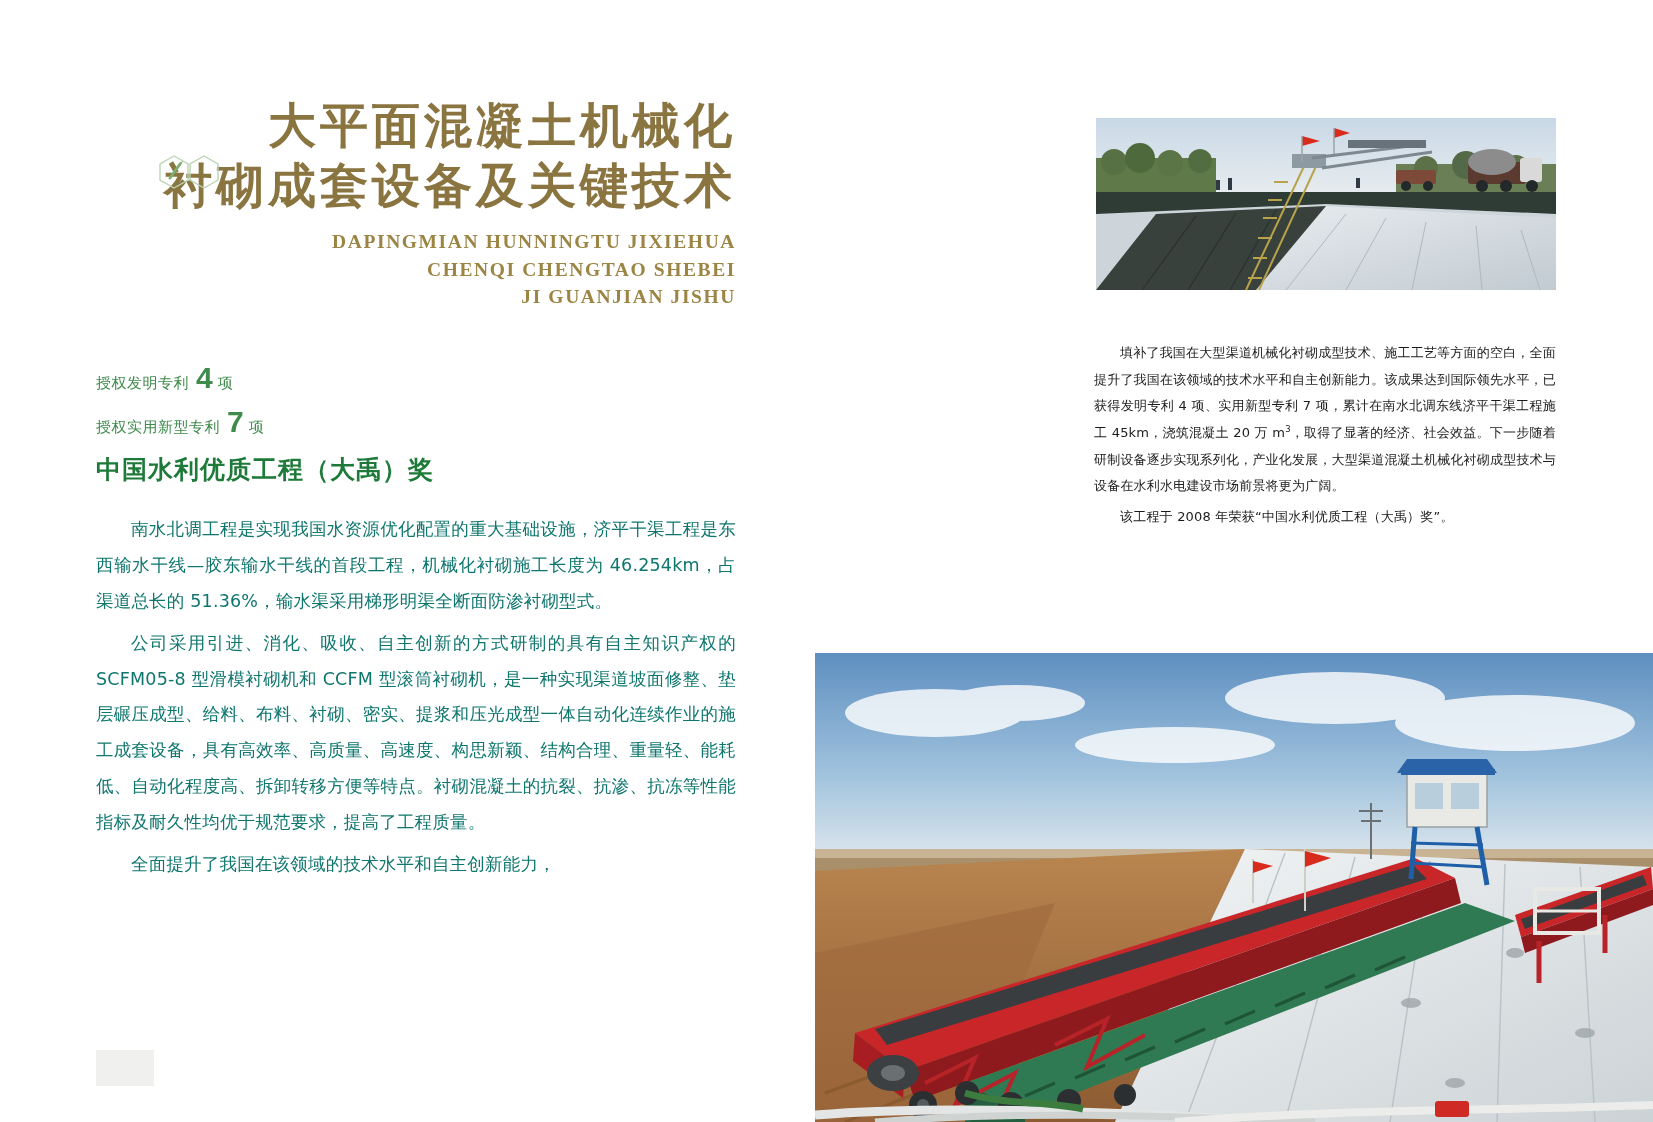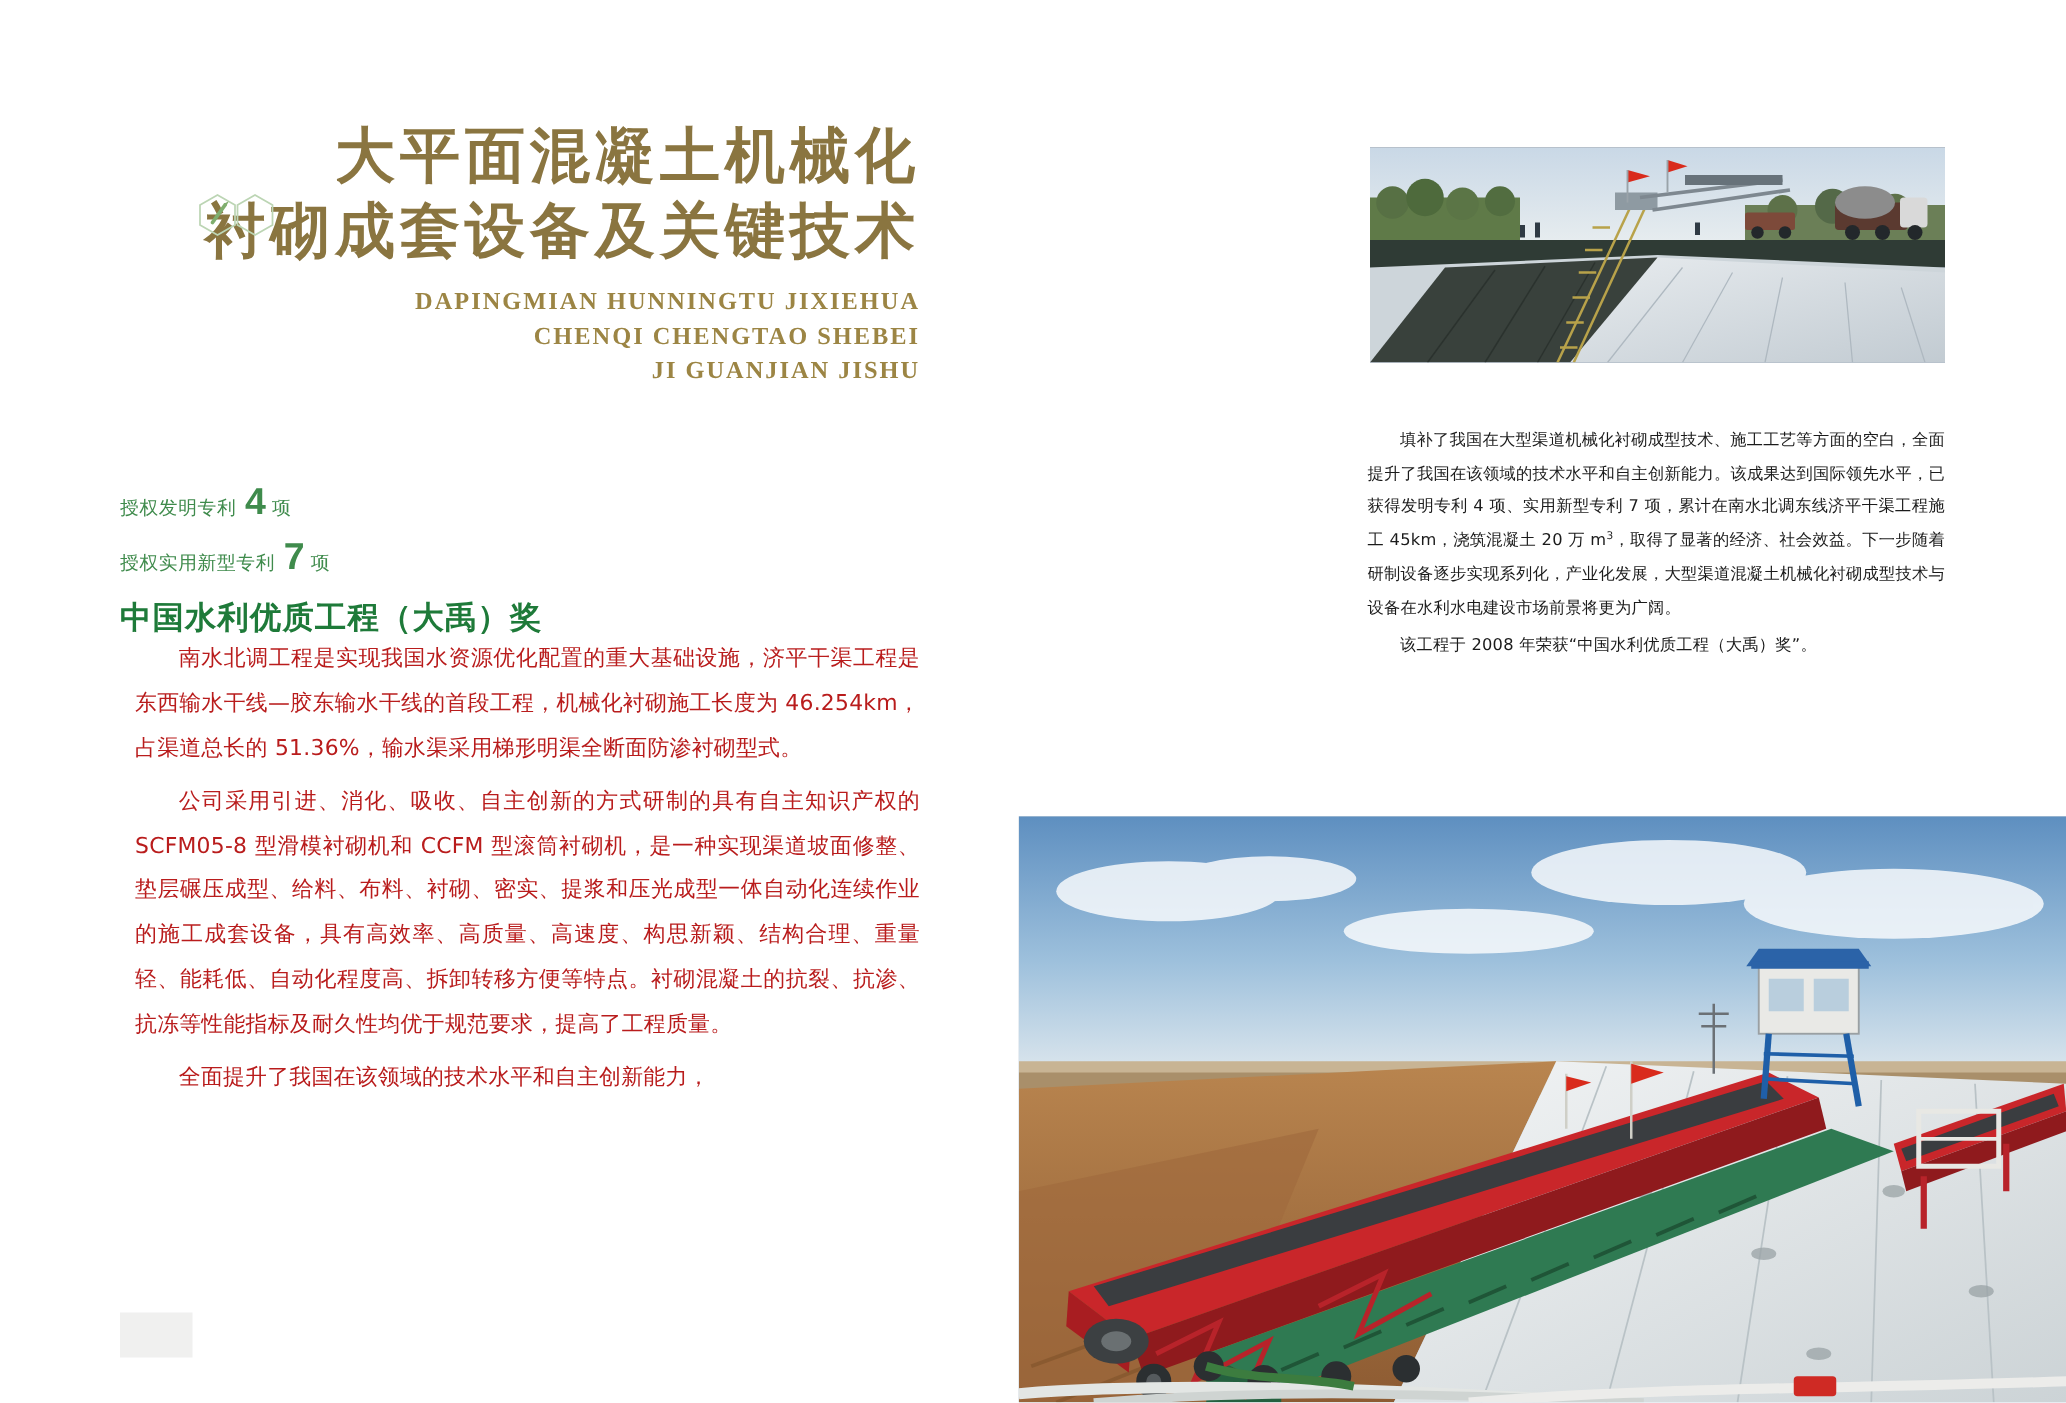--- a/index.html
+++ b/index.html
@@ -59,21 +59,21 @@
   .deco-icons {
     position: absolute;
     left: 158px;
     top: 154px;
     width: 80px;
     height: 48px;
   }
   .deco-icons svg { display: block; }
 
   .patents {
-    margin-top: 76px;
+    margin-top: 52px;
   }
   .patent-row {
     display: flex;
     align-items: baseline;
     margin-bottom: 14px;
   }
   .patent-label {
     font-family: "DejaVu Sans", "Liberation Sans", sans-serif;
     font-size: 15px;
     color: #3f8b4c;
@@ -93,28 +93,29 @@
     color: #3f8b4c;
   }
 
   .award {
     font-family: "DejaVu Sans", "Liberation Sans", sans-serif;
     font-size: 25px;
     font-weight: bold;
     color: #1e7a39;
     letter-spacing: 1px;
     margin-top: 16px;
+    margin-bottom: 26px;
   }
 
   .body-text p {
     font-family: "DejaVu Sans", "Liberation Serif", serif;
     font-size: 17.5px;
-    color: #b91c1c;
+    color: #0f766e;
     line-height: 2.05;
-    margin: 0 0 6px 12px;
+    margin: 0 0 6px 0;
     text-align: justify;
     text-indent: 2em;
     letter-spacing: 0.2px;
   }
 
   .photo-top {
     position: absolute;
     left: 1096px;
     top: 118px;
     width: 460px;

